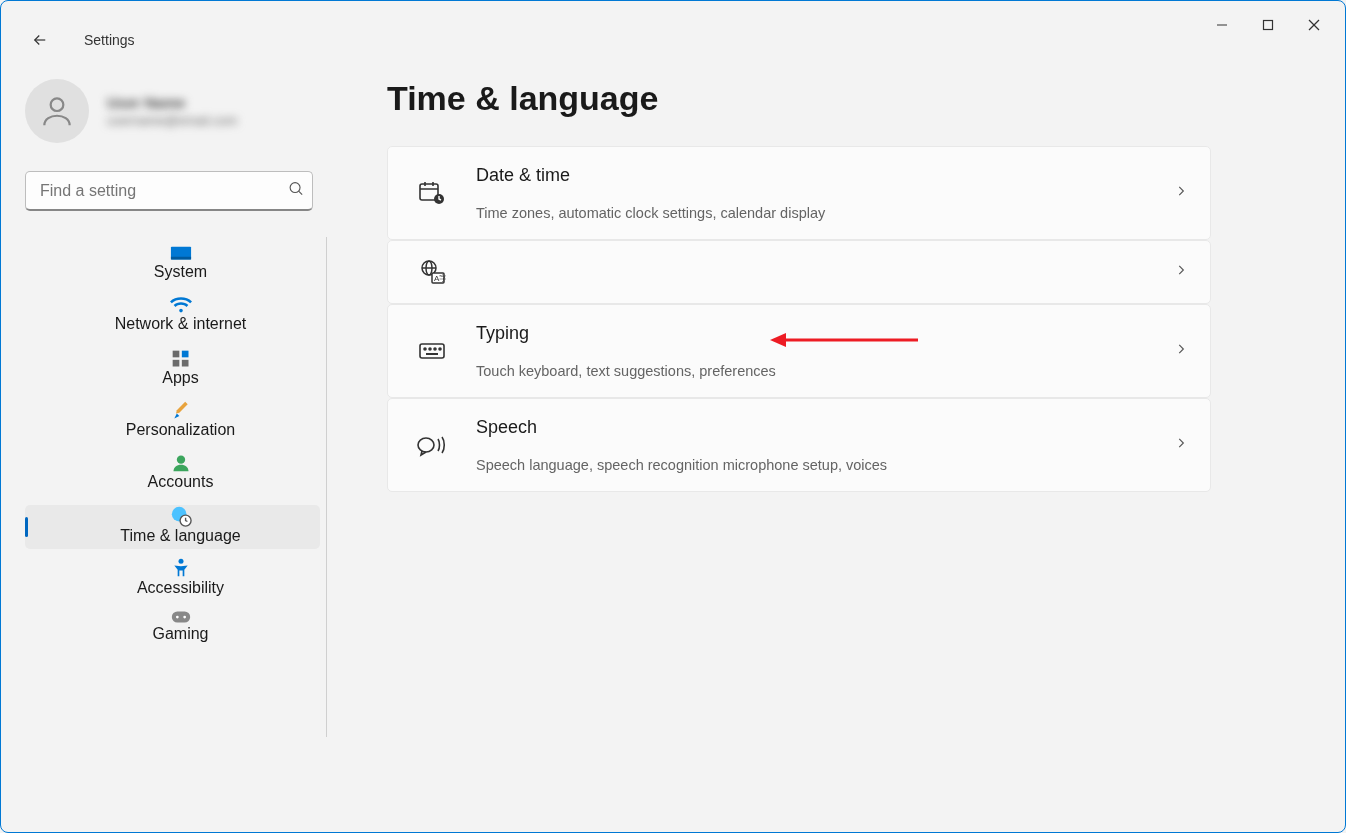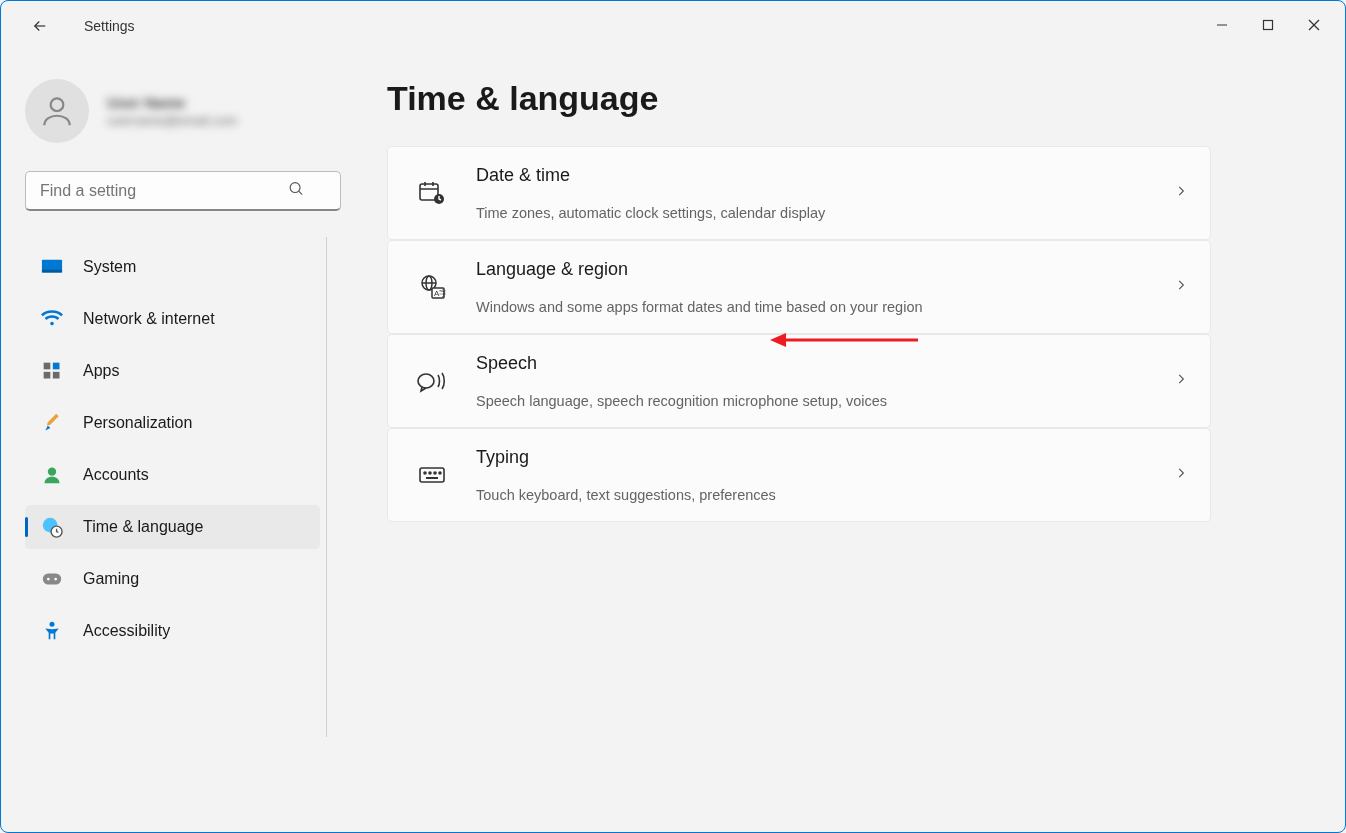--- a/index.html
+++ b/index.html
@@ -19,21 +19,21 @@
     align-items: center;
     justify-content: flex-end;
     padding: 0 8px;
   }
   .titlebar-left {
     height: 48px;
     display: flex;
     align-items: center;
     position: absolute;
     left: 20px;
-    top: 2px;
+    top: 16px;
     gap: 24px;
   }
   .back-btn {
     width: 40px; height: 40px;
     display:flex;align-items:center;justify-content:center;
     border-radius:4px; cursor:pointer;
   }
   .app-title { font-size: 14px; color:#333;}
   .win-btn {
     width: 46px; height: 32px;
@@ -61,21 +61,21 @@
     color:#444;
   }
   .account-text .uemail{
     filter: blur(4px);
     font-size:13px; color:#666; margin-top:2px;
   }
   .search-wrap{
     position:relative; margin-bottom:26px;
   }
   .search {
-    width: 316px; height: 40px;
+    width: 288px; height: 40px;
     border: 1px solid #bdbdbd;
     border-bottom: 2px solid #868686;
     border-radius: 5px;
     background:#fdfdfd;
     font-size: 16px;
     padding: 0 42px 0 14px;
     outline:none;
     color:#555;
   }
   .search-icon{
@@ -84,26 +84,26 @@
   .nav {
     border-right: 1px solid #cfcfcf;
     padding-right: 6px;
     height: 500px;
     overflow:hidden;
   }
   .nav-item{
     display:flex; align-items:center;
     height: 44px;
     padding: 0 0 0 16px;
-    gap: 20px;
     font-size: 16px;
     border-radius: 5px;
     cursor:pointer;
     margin: 8px 0;
     position:relative;
+    flex-direction:column;
   }
   .nav-item.active{ background:#e9e9e9;}
   .nav-item.active::before{
     content:""; position:absolute; left:0; top:12px; bottom:12px;
     width:3px; background:#0067c0; border-radius:2px;
   }
   .nav-icon{ width:22px; display:flex; justify-content:center; }
   .main {
     flex:1;
     padding: 30px 36px 0 56px;
@@ -238,36 +238,36 @@
             <svg width="22" height="22" viewBox="0 0 24 24">
               <circle cx="10" cy="10" r="8" fill="#4cc2ff"></circle>
               <circle cx="17" cy="17" r="6" fill="#fff" stroke="#555" stroke-width="1.5"></circle>
               <path d="M17 14v3l2 1" stroke="#555" stroke-width="1.5" fill="none"></path>
             </svg>
           </span>
         <span>Time &amp; language</span>
       </div>
       <div class="nav-item">
         <span class="nav-icon">
+            <svg width="20" height="22" viewBox="0 0 24 24" fill="#0078d4">
+              <circle cx="12" cy="4" r="3"></circle>
+              <path d="M4 9l8 1 8-1-4 5v8h-2v-7h-4v7H8v-8L4 9z"></path>
+            </svg>
+          </span>
+        <span>Accessibility</span>
+      </div>
+      <div class="nav-item">
+        <span class="nav-icon">
             <svg width="22" height="16" viewBox="0 0 24 16" fill="#888">
               <rect x="2" y="2" width="20" height="12" rx="6"></rect>
               <circle cx="8" cy="8" r="1.5" fill="#fff"></circle>
               <circle cx="16" cy="8" r="1.5" fill="#fff"></circle>
             </svg>
           </span>
         <span>Gaming</span>
-      </div>
-      <div class="nav-item">
-        <span class="nav-icon">
-            <svg width="20" height="22" viewBox="0 0 24 24" fill="#0078d4">
-              <circle cx="12" cy="4" r="3"></circle>
-              <path d="M4 9l8 1 8-1-4 5v8h-2v-7h-4v7H8v-8L4 9z"></path>
-            </svg>
-          </span>
-        <span>Accessibility</span>
       </div>
     </nav>
   </aside>
 
   <main class="main">
     <h1 class="page-title">Time &amp; language</h1>
     <div class="cards">
       <div class="card">
         <span class="card-icon">
           <svg width="28" height="26" viewBox="0 0 28 26" fill="none" stroke="#333" stroke-width="1.6">
@@ -291,42 +291,20 @@
       <div class="card">
         <span class="card-icon">
           <svg width="28" height="26" viewBox="0 0 28 26" fill="none" stroke="#333" stroke-width="1.5">
               <circle cx="11" cy="9" r="7"></circle>
               <ellipse cx="11" cy="9" rx="3" ry="7"></ellipse>
               <line x1="4" y1="9" x2="18" y2="9"></line>
               <rect x="14" y="14" width="12" height="10" rx="1" fill="#fff"></rect>
               <text x="16" y="22" font-size="8" fill="#333" stroke="none">A字</text>
             </svg>
         </span>
-        <div class="card-body">
-          <div class="ct">Language &amp; region</div>
-          <div class="cd">Windows and some apps format dates and time based on your region</div>
-        </div>
-        <span class="chev"><svg width="14" height="14" viewBox="0 0 24 24" fill="none" stroke="#555" stroke-width="2">
-              <path d="M9 5l7 7-7 7"></path>
-            </svg></span>
-      </div>
-
-      <div class="card">
-        <span class="card-icon">
-          <svg width="30" height="24" viewBox="0 0 30 24" fill="none" stroke="#333" stroke-width="1.6">
-              <ellipse cx="10" cy="12" rx="8" ry="7"></ellipse>
-              <path d="M6 18l-1 4 5-3"></path>
-              <path d="M22 6c2 3 2 9 0 12"></path>
-              <path d="M26 4c3 4 3 12 0 16"></path>
-            </svg>
-        </span>
-        <div class="card-body">
-          <div class="ct">Speech</div>
-          <div class="cd">Speech language, speech recognition microphone setup, voices</div>
-        </div>
         <span class="chev"><svg width="14" height="14" viewBox="0 0 24 24" fill="none" stroke="#555" stroke-width="2">
               <path d="M9 5l7 7-7 7"></path>
             </svg></span>
       </div>
 
       <div class="card">
         <span class="card-icon">
           <svg width="28" height="20" viewBox="0 0 28 20" fill="none" stroke="#333" stroke-width="1.6">
               <rect x="2" y="3" width="24" height="14" rx="2"></rect>
               <circle cx="7" cy="8" r="1" fill="#333"></circle>
@@ -337,20 +315,38 @@
             </svg>
         </span>
         <div class="card-body">
           <div class="ct">Typing</div>
           <div class="cd">Touch keyboard, text suggestions, preferences</div>
         </div>
         <span class="chev"><svg width="14" height="14" viewBox="0 0 24 24" fill="none" stroke="#555" stroke-width="2">
               <path d="M9 5l7 7-7 7"></path>
             </svg></span>
       </div>
+
+      <div class="card">
+        <span class="card-icon">
+          <svg width="30" height="24" viewBox="0 0 30 24" fill="none" stroke="#333" stroke-width="1.6">
+              <ellipse cx="10" cy="12" rx="8" ry="7"></ellipse>
+              <path d="M6 18l-1 4 5-3"></path>
+              <path d="M22 6c2 3 2 9 0 12"></path>
+              <path d="M26 4c3 4 3 12 0 16"></path>
+            </svg>
+        </span>
+        <div class="card-body">
+          <div class="ct">Speech</div>
+          <div class="cd">Speech language, speech recognition microphone setup, voices</div>
+        </div>
+        <span class="chev"><svg width="14" height="14" viewBox="0 0 24 24" fill="none" stroke="#555" stroke-width="2">
+              <path d="M9 5l7 7-7 7"></path>
+            </svg></span>
+      </div>
     </div>
   </main>
 </div>
 
 <svg class="arrow-annotation" width="150" height="24" viewBox="0 0 150 24">
   <line x1="148" y1="12" x2="12" y2="12" stroke="#ed1c24" stroke-width="3"></line>
   <polygon points="0,12 16,5 16,19" fill="#ed1c24"></polygon>
 </svg>
 
 </body></html>

